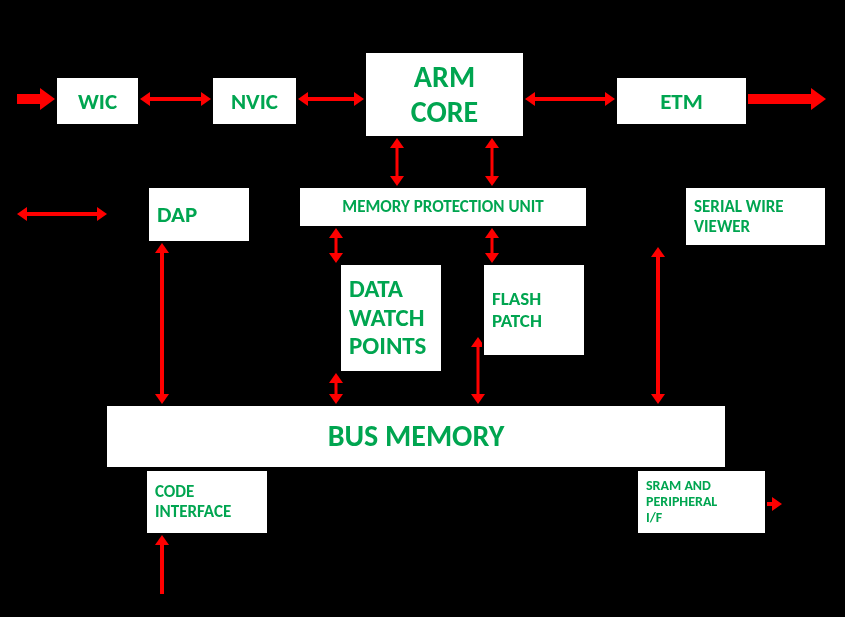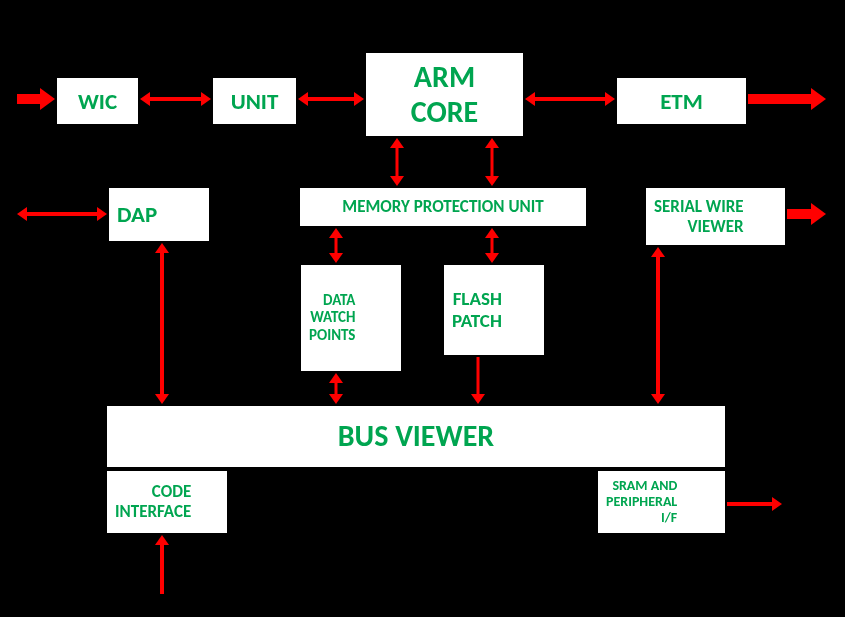--- a/index.html
+++ b/index.html
@@ -32,22 +32,23 @@
     align-items: center;
     justify-content: center;
     text-align: center;
     color: #00a550;
     font-weight: bold;
     line-height: 1.15;
     padding: 2px;
   }
   .box.left {
     justify-content: flex-start;
-    text-align: right;
+    text-align: left;
     padding-left: 8px;
+    margin-left: 40px;
   }
   .arrow-h {
     position: absolute;
     height: 0;
   }
   .arrow-h .shaft {
     position: absolute;
     background: #f00;
     top: 50%;
     transform: translateY(-50%);
@@ -170,25 +171,25 @@
         <div class="head-t" style="border-left-width: 7px; border-right-width: 7px; border-bottom-width: 10px;"></div>
         <div class="head-b" style="border-left-width: 7px; border-right-width: 7px; border-top-width: 10px;"></div>
       </div>
       <div class="arrow-v" style="top: 535px; height: 59px; left: 162px;">
         <div class="shaft" style="width: 4px; top: 6px; bottom: 0px;"></div>
         <div class="head-t" style="border-left-width: 7px; border-right-width: 7px; border-bottom-width: 10px;"></div>
       </div>
     </div>
   <div id="boxes-layer">
       <div class="box" style="left: 55px; top: 76px; width: 85px; height: 50px; font-size: 23px;">WIC</div>
-      <div class="box" style="left: 211px; top: 76px; width: 87px; height: 50px; font-size: 23px;">UNIT</div>
+      <div class="box" style="left: 211px; top: 76px; width: 87px; height: 50px; font-size: 23px;">NVIC</div>
       <div class="box" style="left: 364px; top: 51px; width: 161px; height: 87px; font-size: 30px;">ARM<br>CORE</div>
       <div class="box" style="left: 615px; top: 76px; width: 133px; height: 50px; font-size: 23px;">ETM</div>
       <div class="box left" style="left: 107px; top: 186px; width: 104px; height: 57px; font-size: 23px;">DAP</div>
       <div class="box" style="left: 298px; top: 186px; width: 290px; height: 42px; font-size: 17px;">MEMORY PROTECTION UNIT</div>
-      <div class="box left" style="left: 299px; top: 263px; width: 104px; height: 110px; font-size: 15px;">DATA<br>WATCH<br>POINTS</div>
+      <div class="box left" style="left: 299px; top: 263px; width: 104px; height: 110px; font-size: 25px;">DATA<br>WATCH<br>POINTS</div>
       <div class="box left" style="left: 442px; top: 263px; width: 104px; height: 94px; font-size: 19px;">FLASH<br>PATCH</div>
       <div class="box left" style="left: 644px; top: 186px; width: 143px; height: 61px; font-size: 17px;">SERIAL WIRE<br>VIEWER</div>
-      <div class="box" style="left: 105px; top: 404px; width: 622px; height: 65px; font-size: 30px;">BUS VIEWER</div>
+      <div class="box" style="left: 105px; top: 404px; width: 622px; height: 65px; font-size: 30px;">BUS MEMORY</div>
       <div class="box left" style="left: 105px; top: 469px; width: 124px; height: 66px; font-size: 17px;">CODE<br>INTERFACE</div>
       <div class="box left" style="left: 596px; top: 469px; width: 131px; height: 66px; font-size: 14px;">SRAM AND<br>PERIPHERAL<br>I/F</div>
     </div>
 </div>
 
 </body></html>

